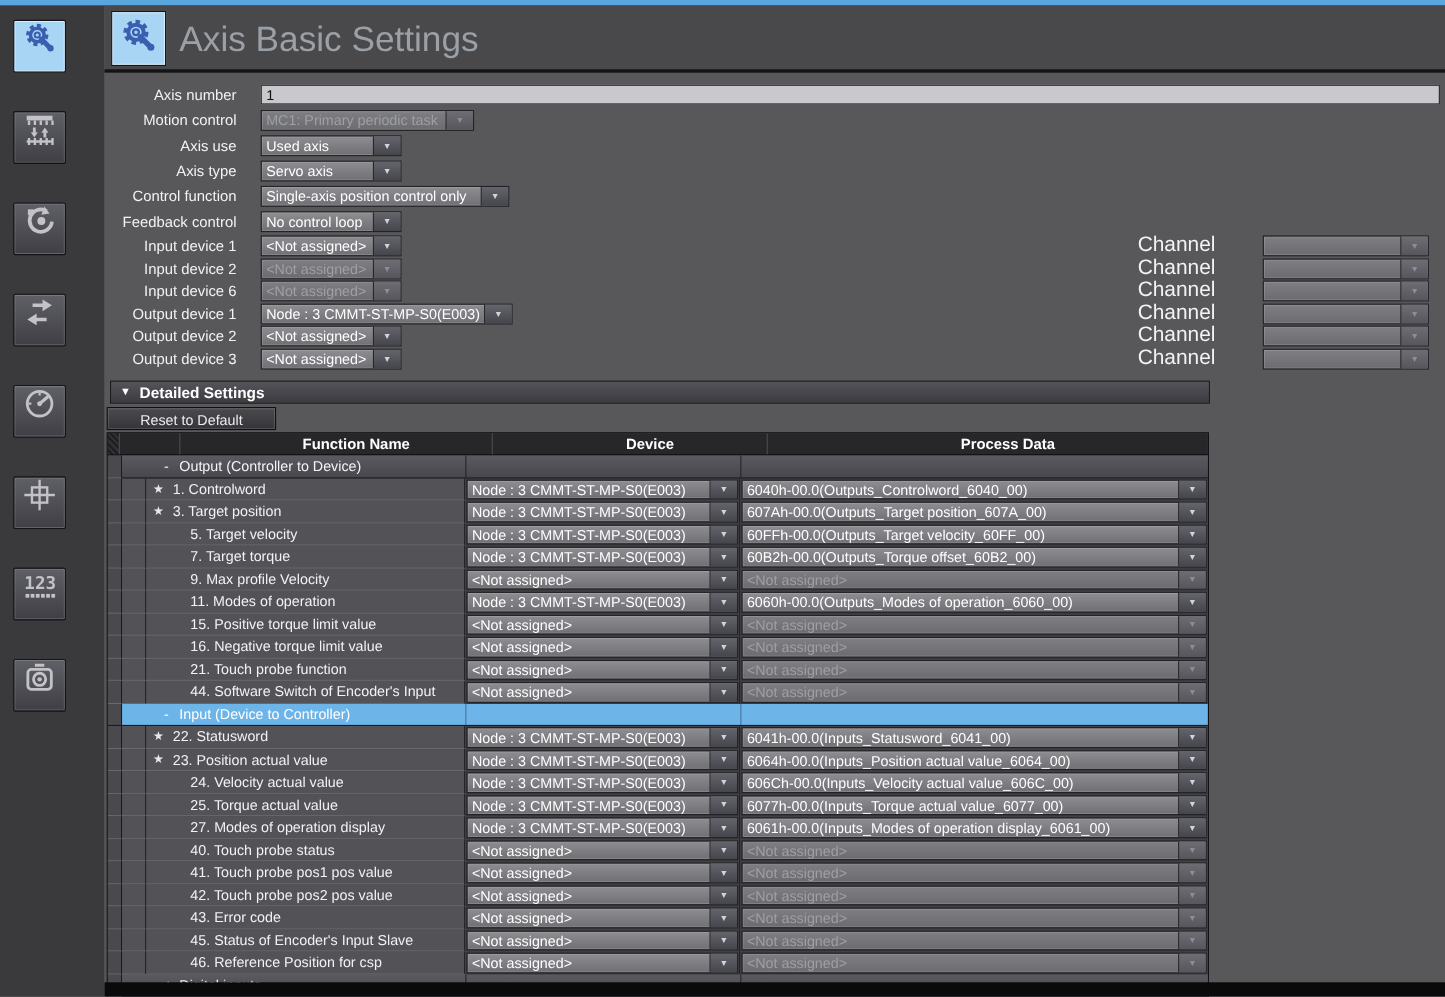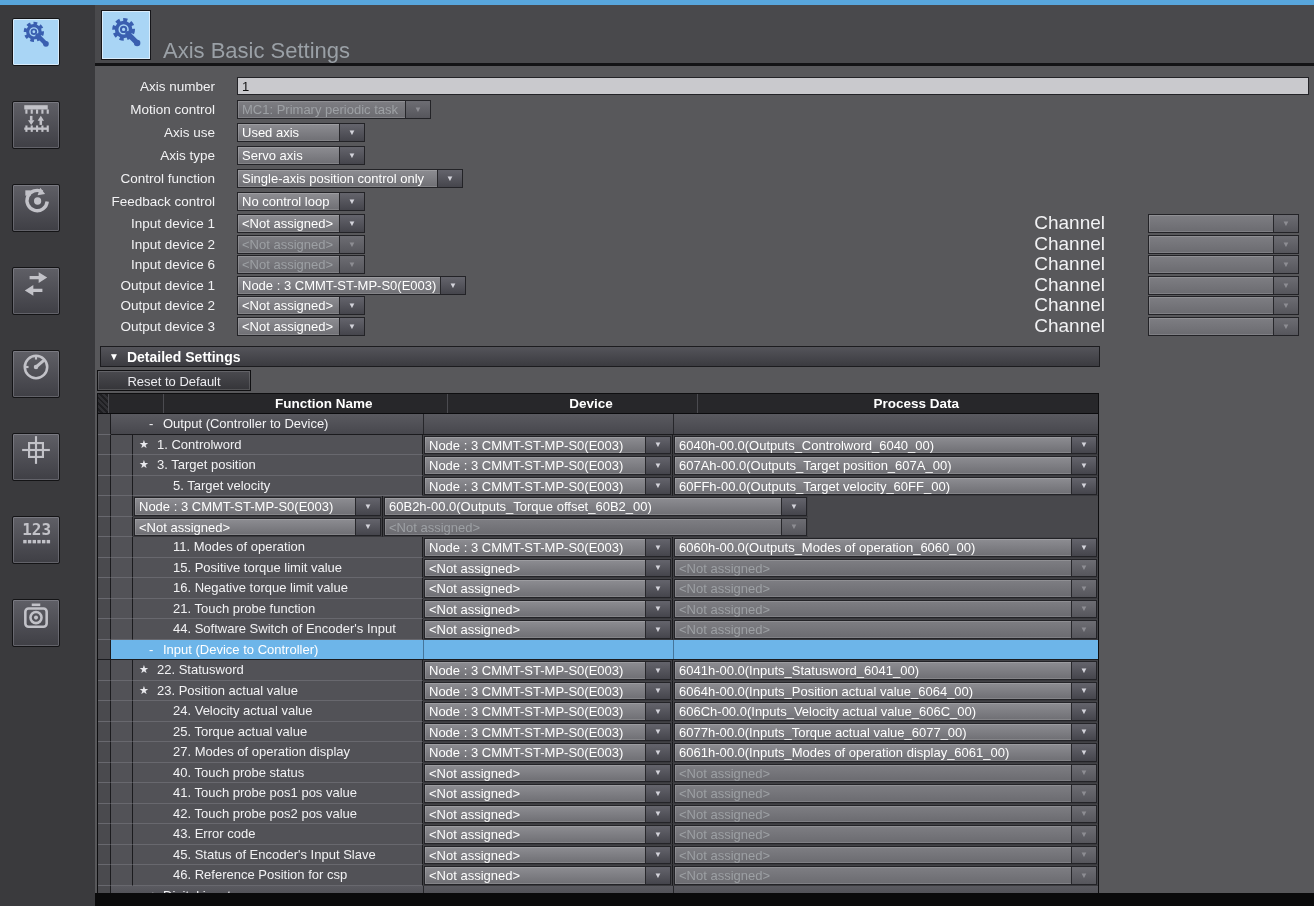--- a/index.html
+++ b/index.html
@@ -18,21 +18,21 @@
   .side-btn svg{display:block;}
 
   
   .content{position:absolute;left:95px;top:5px;width:1219px;height:901px;background:#58585b;}
 
   .content-header{position:absolute;left:0;top:0;width:1219px;height:58px;background:#49494c;
                   border-bottom:3px solid #131315;}
   .hdr-tile{position:absolute;left:6px;top:5px;width:48px;height:48px;background:#a9d5f5;
             border:1px solid #16161a;box-shadow:inset 0 0 0 1px #d9ecfb;color:#3a5fb0;
             display:flex;align-items:center;justify-content:center;}
-  .hdr-title{position:absolute;left:68px;top:16px;height:58px;line-height:60px;font-size:22px;color:#9aa0a6;}
+  .hdr-title{position:absolute;left:68px;top:0;height:58px;line-height:60px;font-size:32px;color:#9aa0a6;}
 
   
   .form-area{position:absolute;left:0;top:61px;width:1219px;height:280px;}
   .frow{position:absolute;left:0;height:18px;display:flex;align-items:center;}
   .flabel{display:inline-block;width:120px;text-align:right;color:#f2f2f4;font-size:13.5px;white-space:nowrap;}
   .fctl{margin-left:22px;}
   .txtin{height:16px;border:1px solid #232327;background:#c9c9cd;color:#111;font-size:13px;
          padding:0 4px;font-family:"Liberation Sans",sans-serif;outline:none;box-sizing:content-box;}
 
   
@@ -403,36 +403,44 @@
           <div class="cell w-proc last">
             <div class="dd">
               <span class="dd-text">60FFh-00.0(Outputs_Target velocity_60FF_00)</span>
               <span class="dd-btn">▼</span>
             </div>
           </div>
         </div>
         <div class="trow">
           <div class="g1"></div>
           <div class="g2"></div>
+          <div class="fn">
+            <span class="star"></span>
+            <span style="margin-left: 16px;">7. Target torque</span>
+          </div>
           <div class="cell w-dev">
             <div class="dd">
               <span class="dd-text">Node : 3 CMMT-ST-MP-S0(E003)</span>
               <span class="dd-btn">▼</span>
             </div>
           </div>
           <div class="cell w-proc last">
             <div class="dd">
               <span class="dd-text">60B2h-00.0(Outputs_Torque offset_60B2_00)</span>
               <span class="dd-btn">▼</span>
             </div>
           </div>
         </div>
         <div class="trow">
           <div class="g1"></div>
           <div class="g2"></div>
+          <div class="fn">
+            <span class="star"></span>
+            <span style="margin-left: 16px;">9. Max profile Velocity</span>
+          </div>
           <div class="cell w-dev">
             <div class="dd">
               <span class="dd-text">&lt;Not assigned&gt;</span>
               <span class="dd-btn">▼</span>
             </div>
           </div>
           <div class="cell w-proc last">
             <div class="dd off">
               <span class="dd-text">&lt;Not assigned&gt;</span>
               <span class="dd-btn">▼</span>

